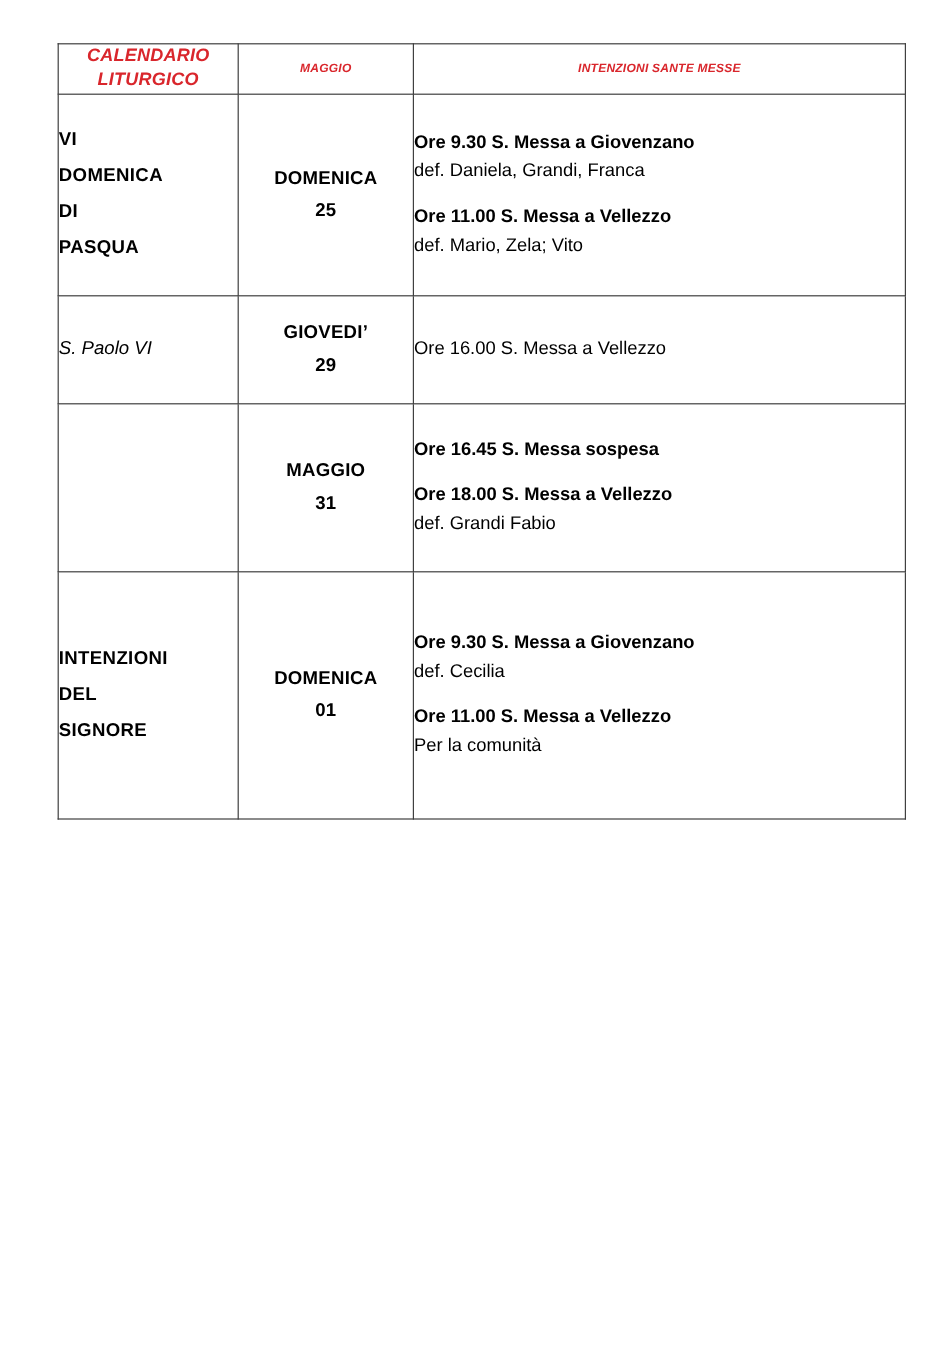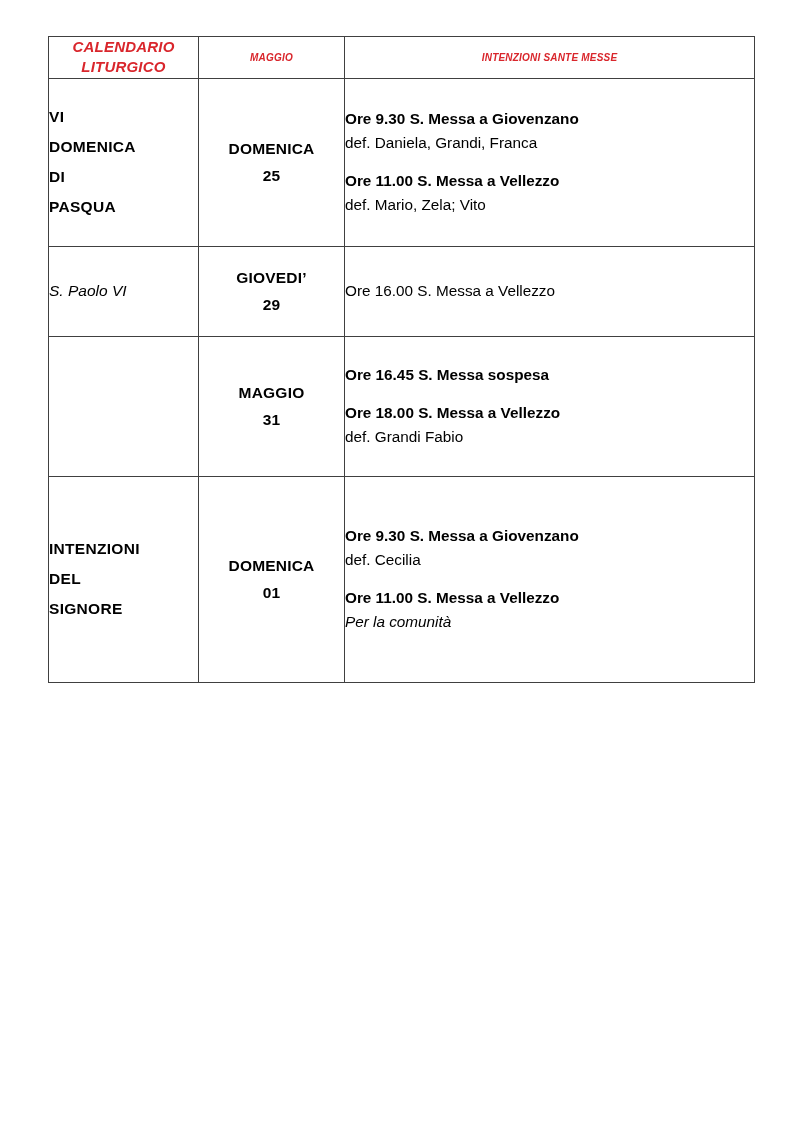--- a/index.html
+++ b/index.html
@@ -86,21 +86,21 @@
     text-align: left;
     padding: 8px 8px 8px 9px;
     vertical-align: top;
     margin-top: 28px;
   }
   .int-line {
     font-size: 15.3px;
     line-height: 1.58;
   }
   .int-line.b { font-weight: bold; }
-  .int-line.i { font-style: italic; }
+  .int-line.i { }
   .int-gap { height: 14px; }
 </style>
 </head>
 <body>
 
 <div class="page">
   <table class="calendar">
     <colgroup>
       <col class="c1">
         <col class="c2">

